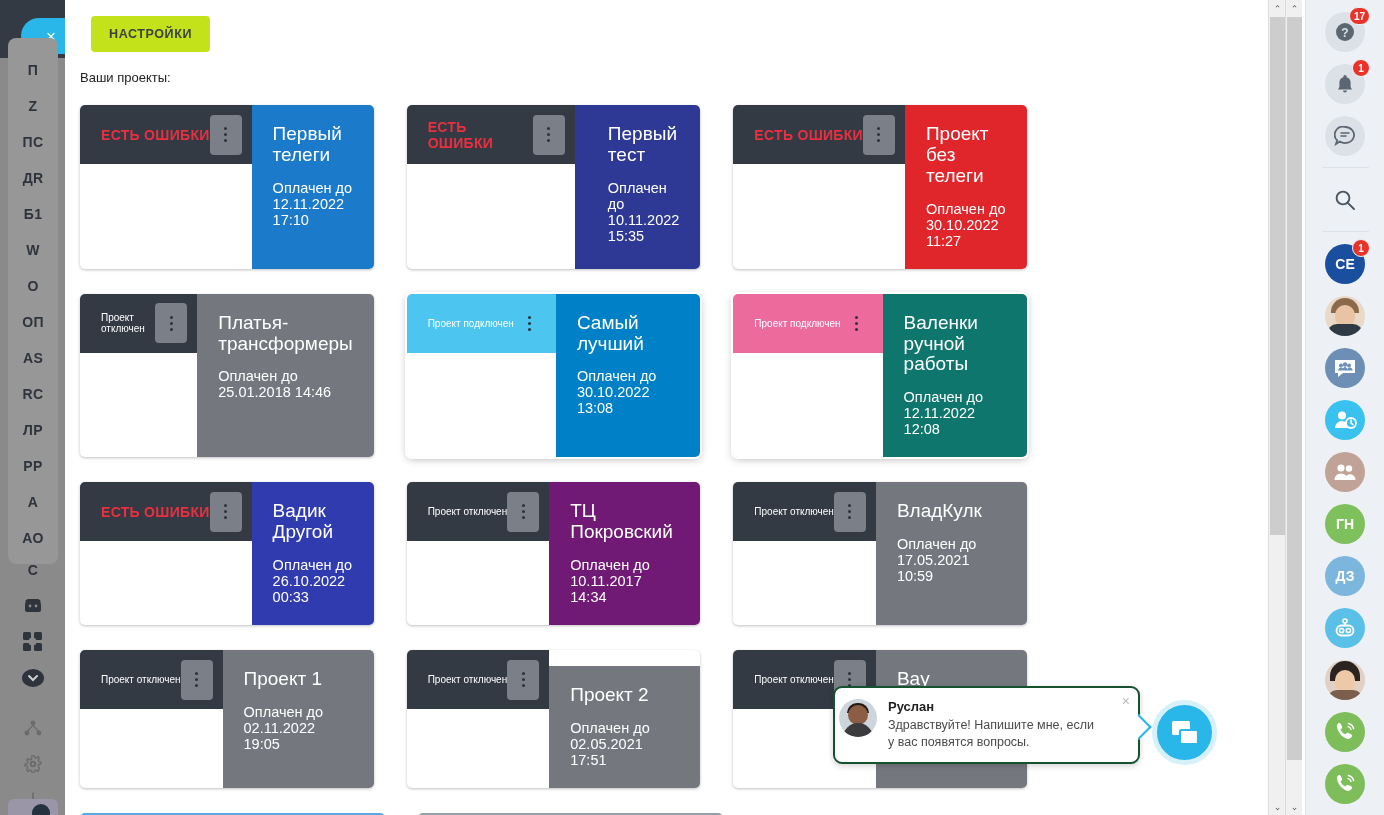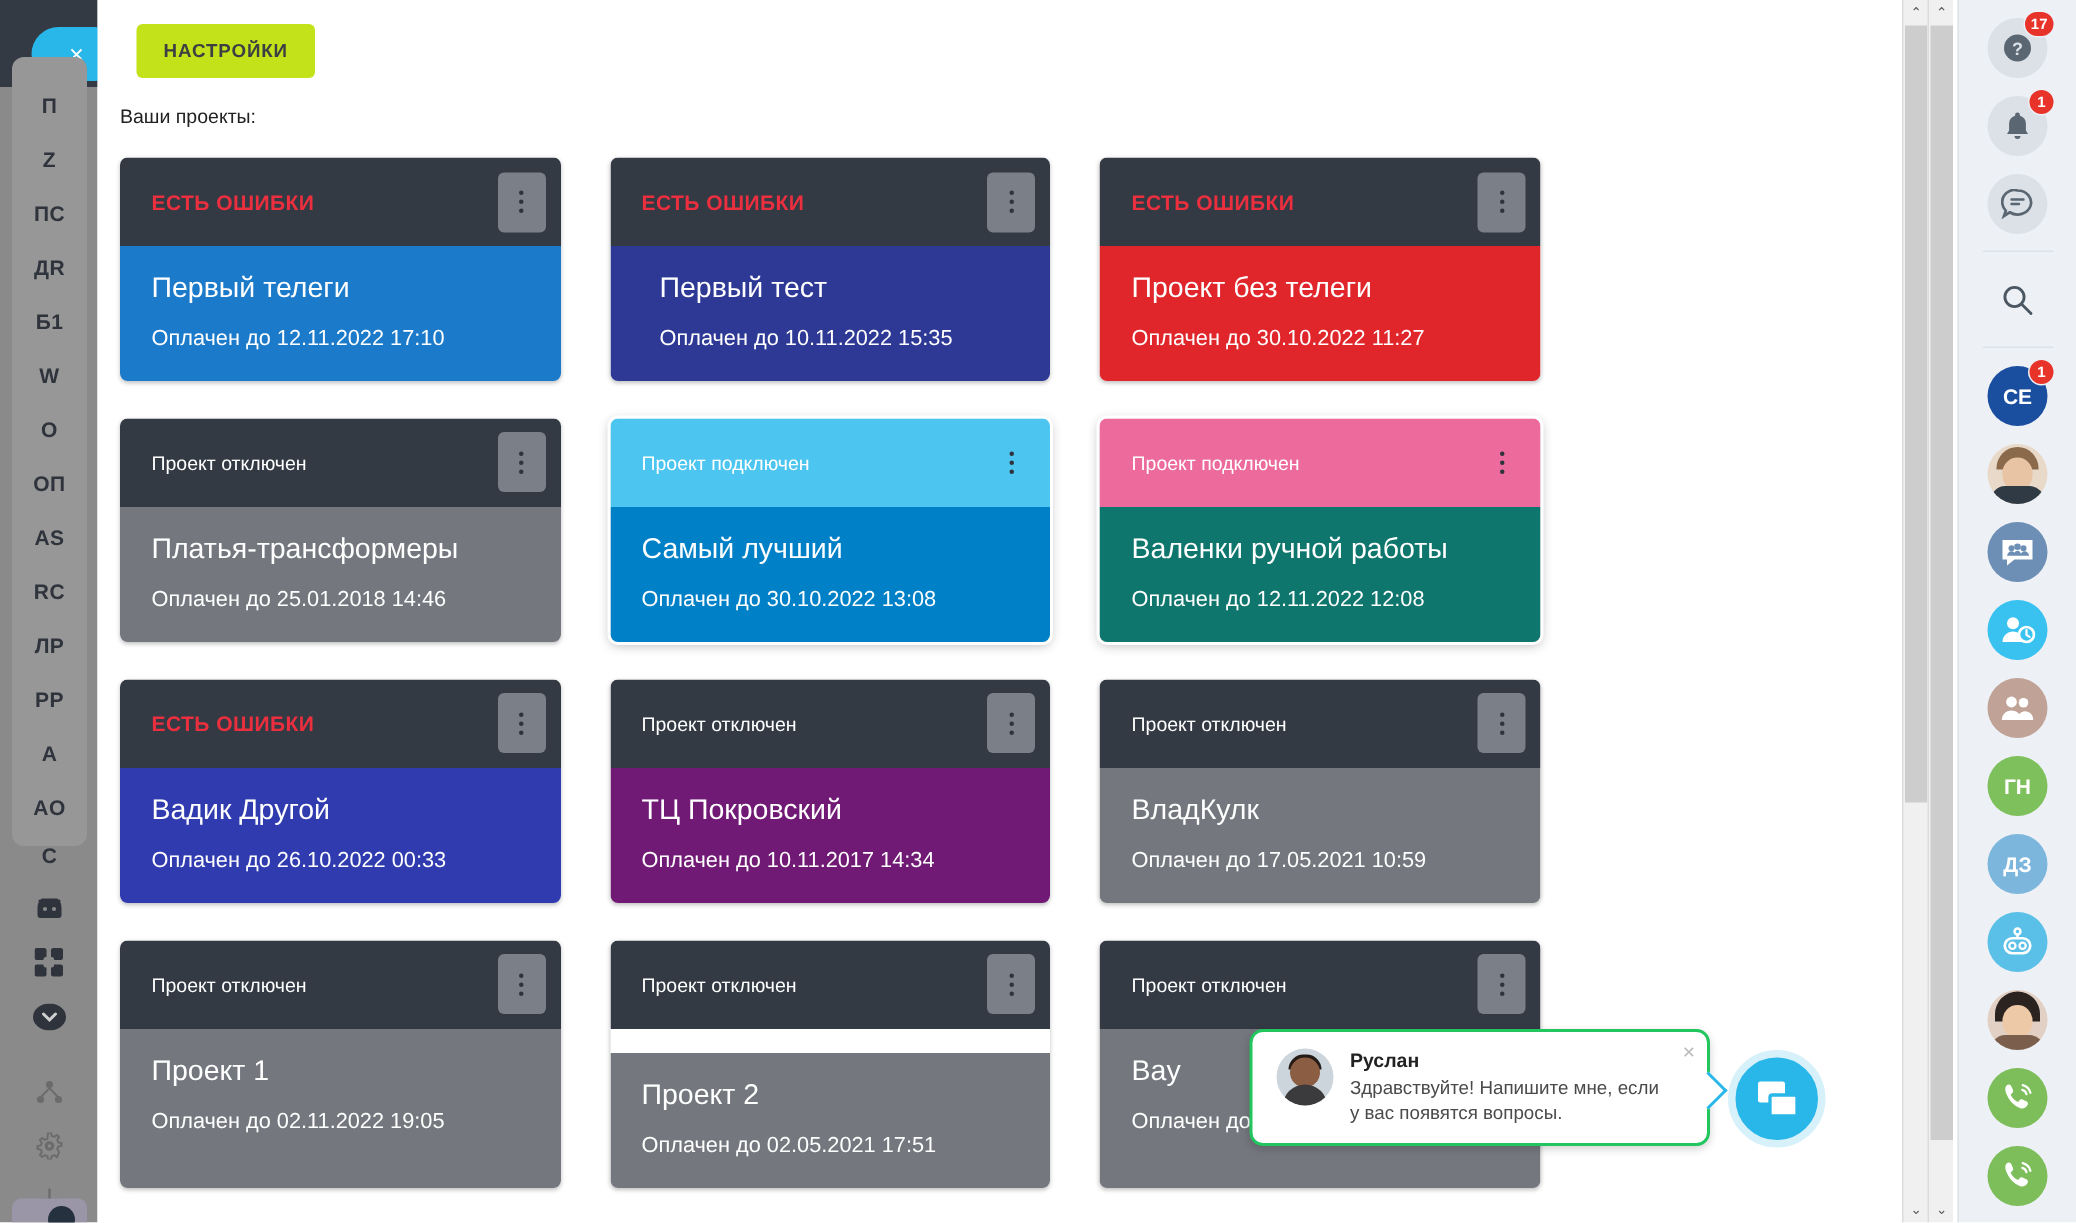--- a/index.html
+++ b/index.html
@@ -68,28 +68,28 @@
     font-size:13px; color:#222; font-weight:400;
   }
 
   .grid {
     position:absolute; left:15px; top:105px; width:947px;
   }
   .row { display:flex; gap:33px; margin-bottom:25px; }
   .card {
     width:305px; border-radius:5px; overflow:hidden;
     box-shadow:0 1px 3px rgba(0,0,0,.25);
-    display:flex; flex-direction:column;
+    display:flex; 
   }
   .card-head {
     height:59px; background:#333a44;
     display:flex; align-items:center; justify-content:space-between;
     padding:0 10px 0 21px;
   }
-  .card-status { font-size:13px; color:#ffffff; }
+  .card-status { font-size:10px; color:#ffffff; }
   .card-status.err { color:#eb2f3f; font-weight:700; font-size:14px; letter-spacing:.3px; }
   .kebab {
     width:32px; height:40px; border-radius:4px; background:#7b8088;
     display:flex; flex-direction:column; align-items:center; justify-content:center;
     gap:3px; cursor:pointer; flex:0 0 auto;
   }
   .kebab i { width:3px; height:3px; border-radius:50%; background:#2e333c; display:block; }
   .kebab.bare { background:transparent; }
   .kebab.bare i { background:#2e333c; }
   .card-body { flex:1; padding:19px 21px 20px; }
@@ -98,22 +98,22 @@
 
   
   .card.hover { box-shadow:0 0 0 2px #ffffff, 0 2px 8px rgba(0,0,0,.3); }
 
   .card-stub { width:305px; height:18px; border-radius:5px 5px 0 0;
                box-shadow:0 -1px 2px rgba(0,0,0,.15) inset; }
 
   
   .chat-bubble {
     position:absolute; left:833px; top:686px; width:307px; height:78px;
-    background:#fff; border:2px solid #22c55e; border-radius:9px;
-    display:flex; align-items:flex-start; padding:11px 16px;
+    background:#fff; border:2px solid #14532d; border-radius:9px;
+    display:flex; align-items:flex-start; padding:11px 4px;
     box-shadow:0 2px 6px rgba(0,0,0,.18);
   }
   .chat-bubble:after{
     content:""; position:absolute; right:-10px; top:30px;
     width:16px; height:16px; background:#fff;
     border-right:2px solid #29b6e8; border-top:2px solid #29b6e8;
     transform:rotate(45deg);
   }
   .chat-avatar {
     width:38px; height:38px; border-radius:50%; flex:0 0 auto;

